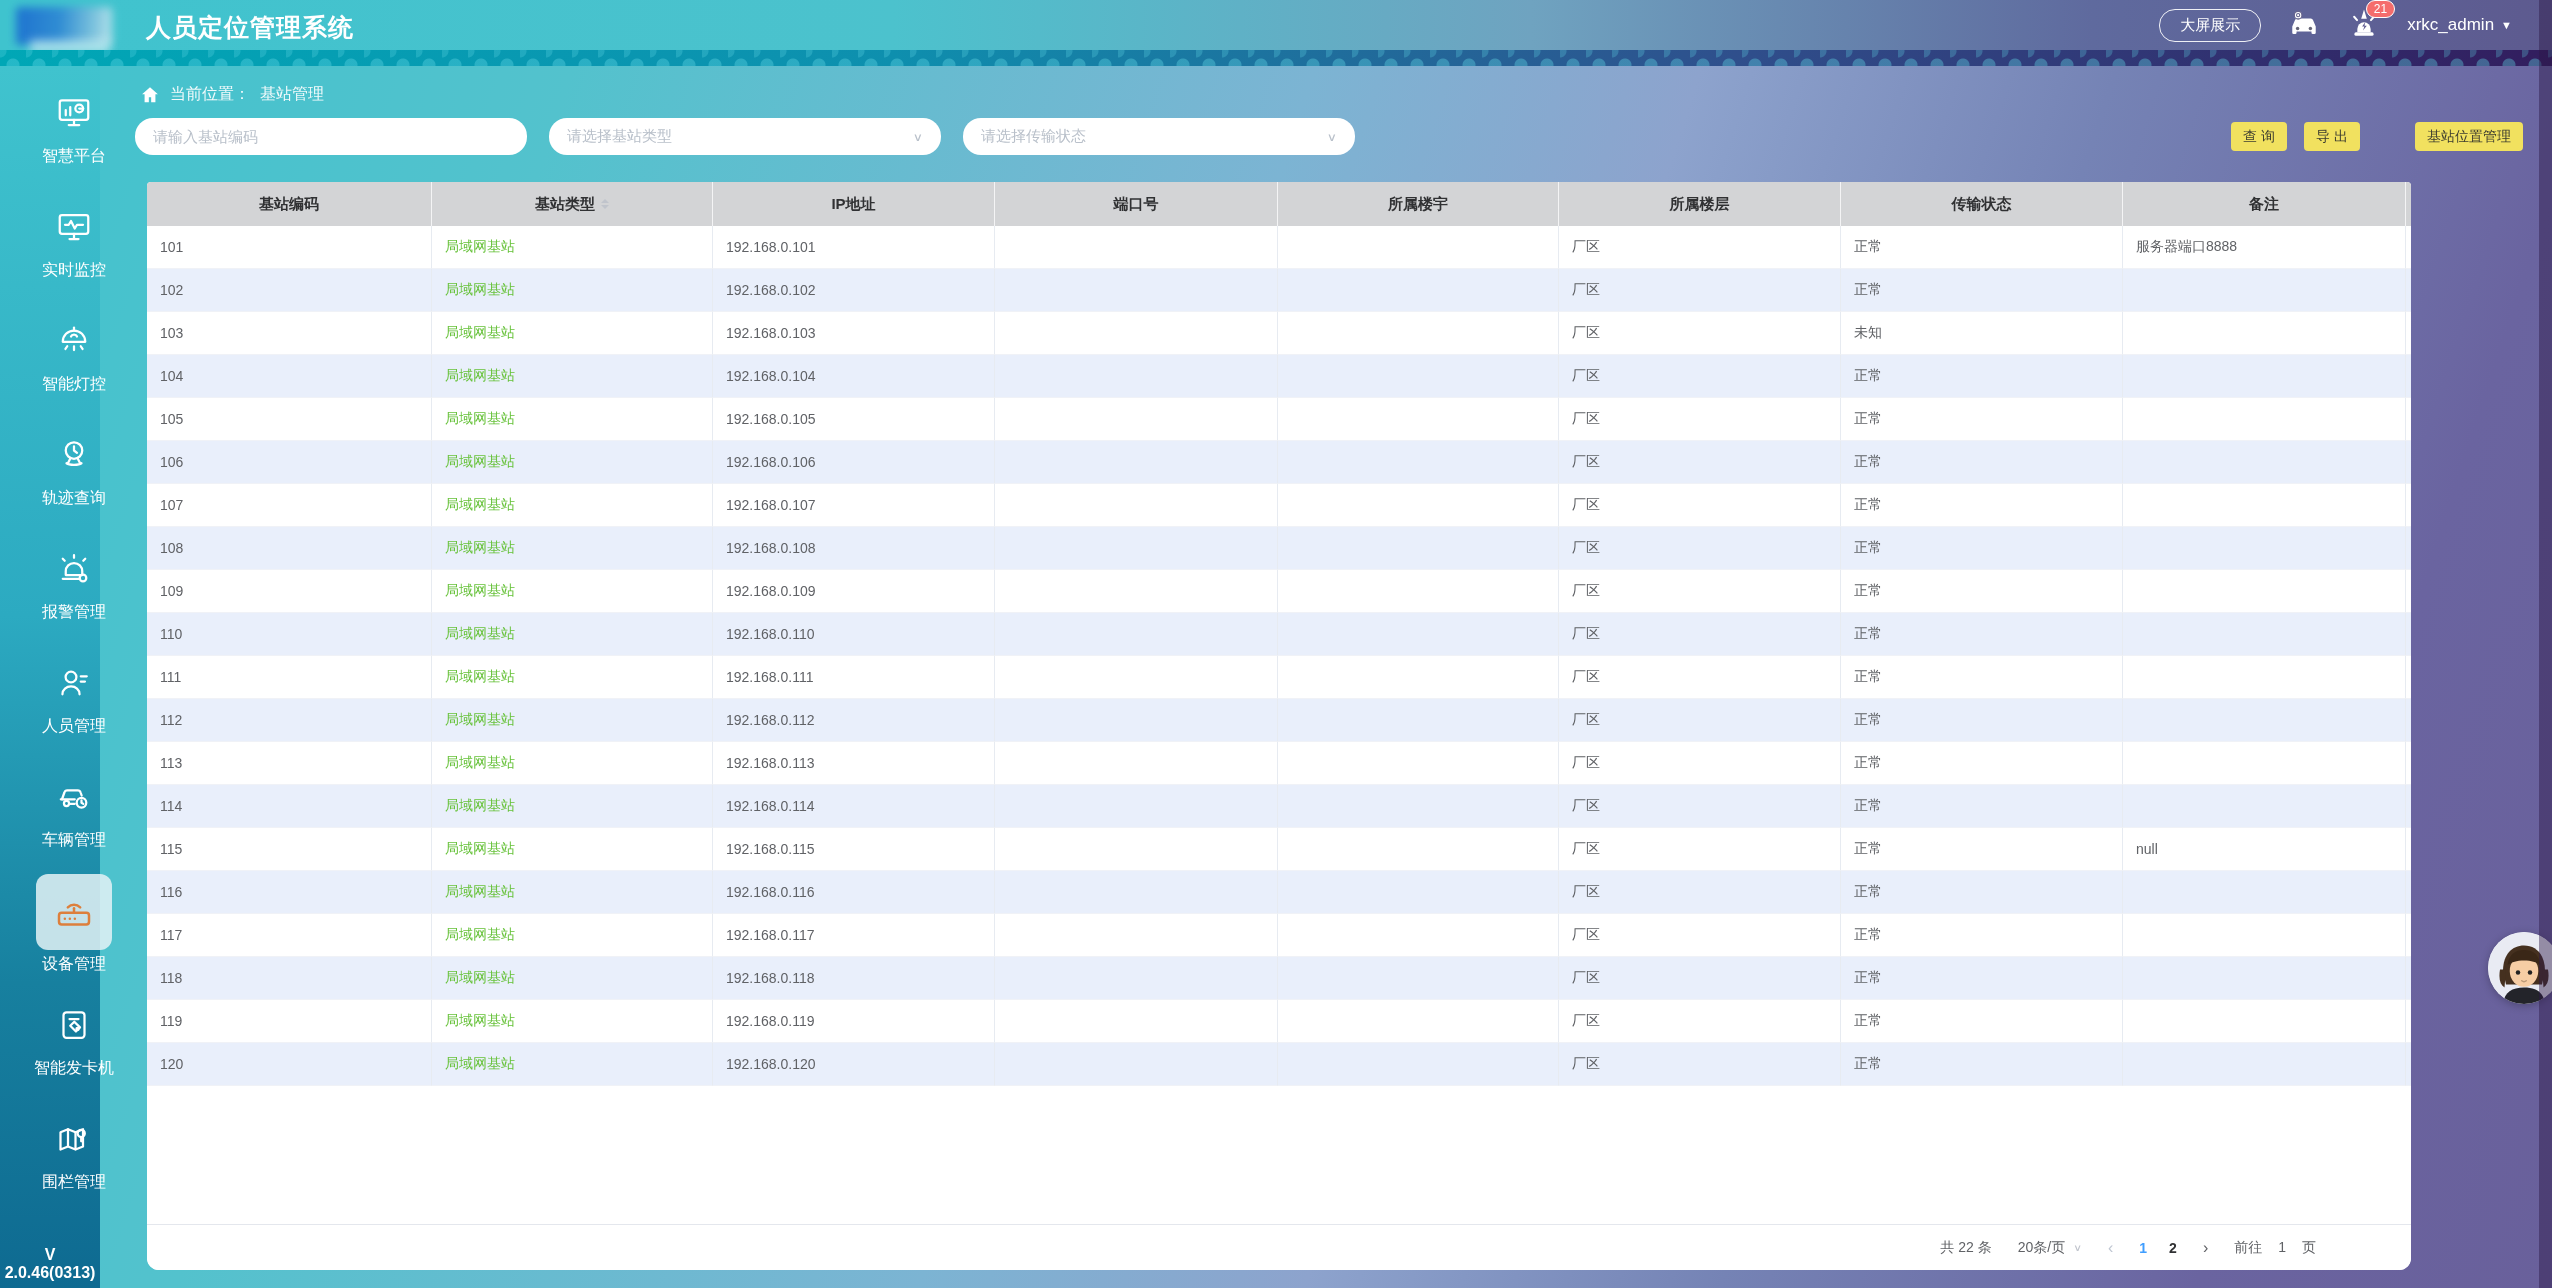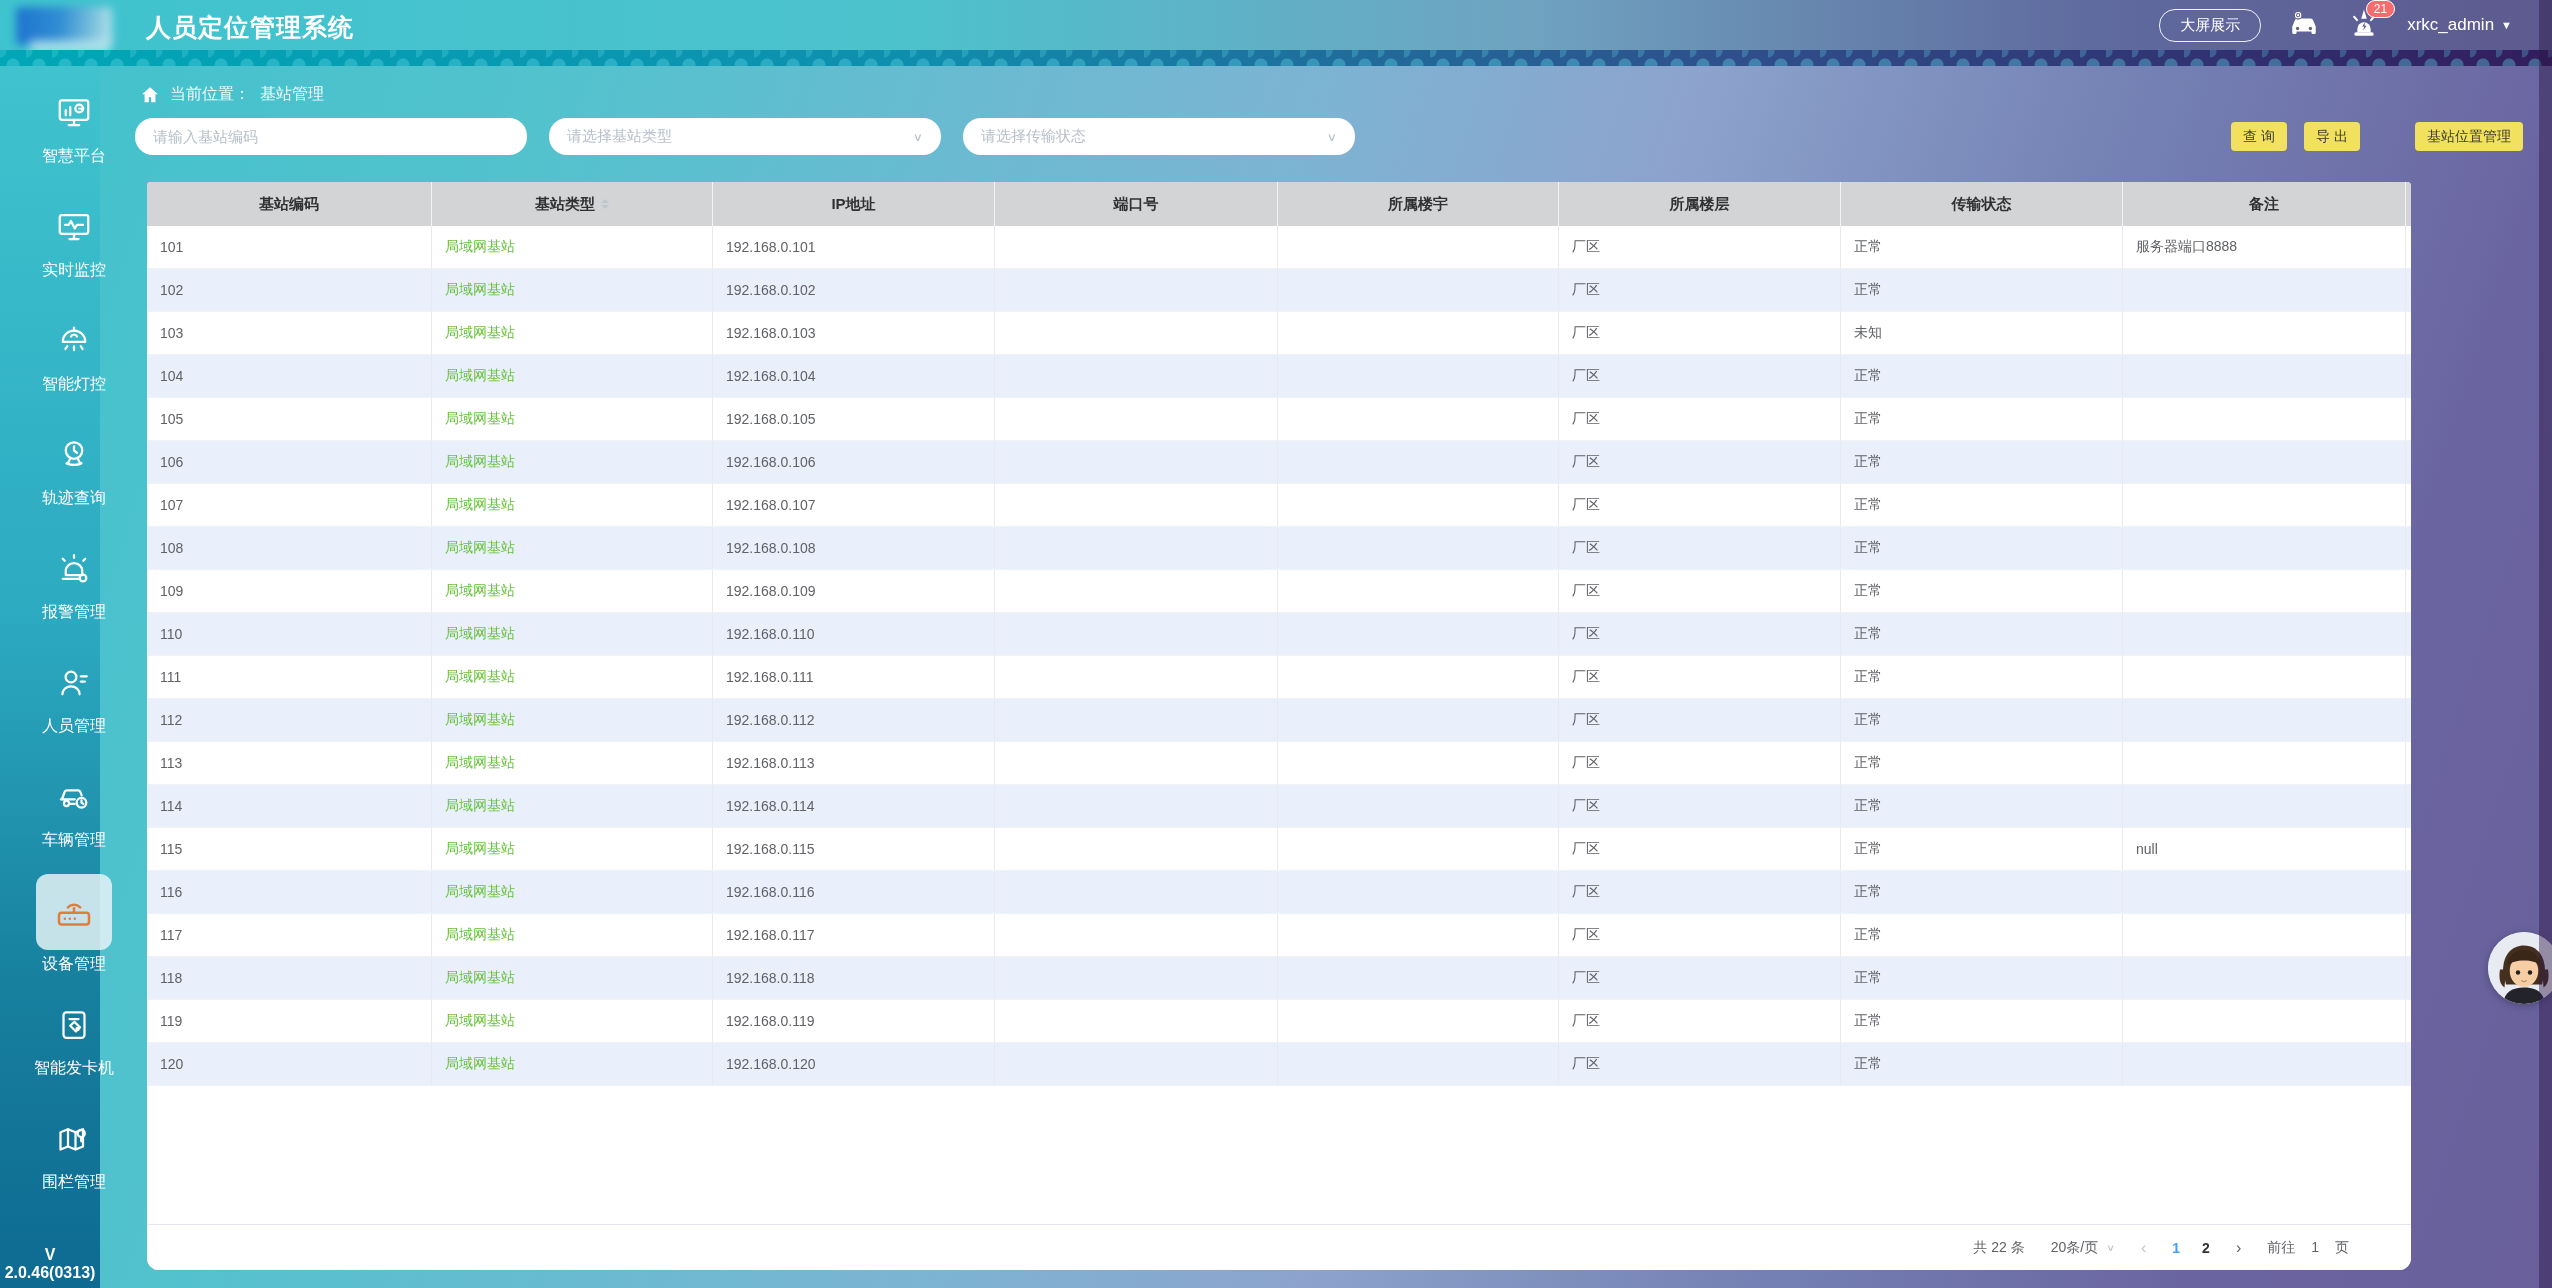--- a/index.html
+++ b/index.html
@@ -81,21 +81,21 @@
   .td.green { color:#67c23a; }
   .op-btn { width:30px; height:30px; border-radius:50%; border:none; display:flex; align-items:center;
     justify-content:center; cursor:pointer; padding:0; }
   .op-btn svg { width:17px; height:17px; }
   .op-loc { background:#fff; border:1px solid #d8dce3; }
   .op-edit { background:#409eff; }
   .op-del { background:#f2706c; }
 
   
   .pagination { position:absolute; left:0; bottom:0; width:100%; height:46px; border-top:1px solid #e4e7ed;
-    display:flex; align-items:center; justify-content:flex-end; padding-right:62px; gap:26px;
+    display:flex; align-items:center; justify-content:flex-end; padding-right:95px; gap:26px;
     font-size:14px; color:#606266; background:#fff; }
   .psize { display:flex; align-items:center; gap:8px; cursor:pointer; }
   .psize .chev { color:#c0c4cc; font-size:12px; transform:scaleY(.8); }
   .parrow { font-size:16px; cursor:pointer; }
   .parrow.prev { color:#bfc6d2; }
   .pages { display:flex; gap:22px; }
   .pnum { cursor:pointer; font-weight:bold; color:#303133; }
   .pnum.active { color:#409eff; }
   .goto { display:flex; align-items:flex-start; gap:16px; }
 

